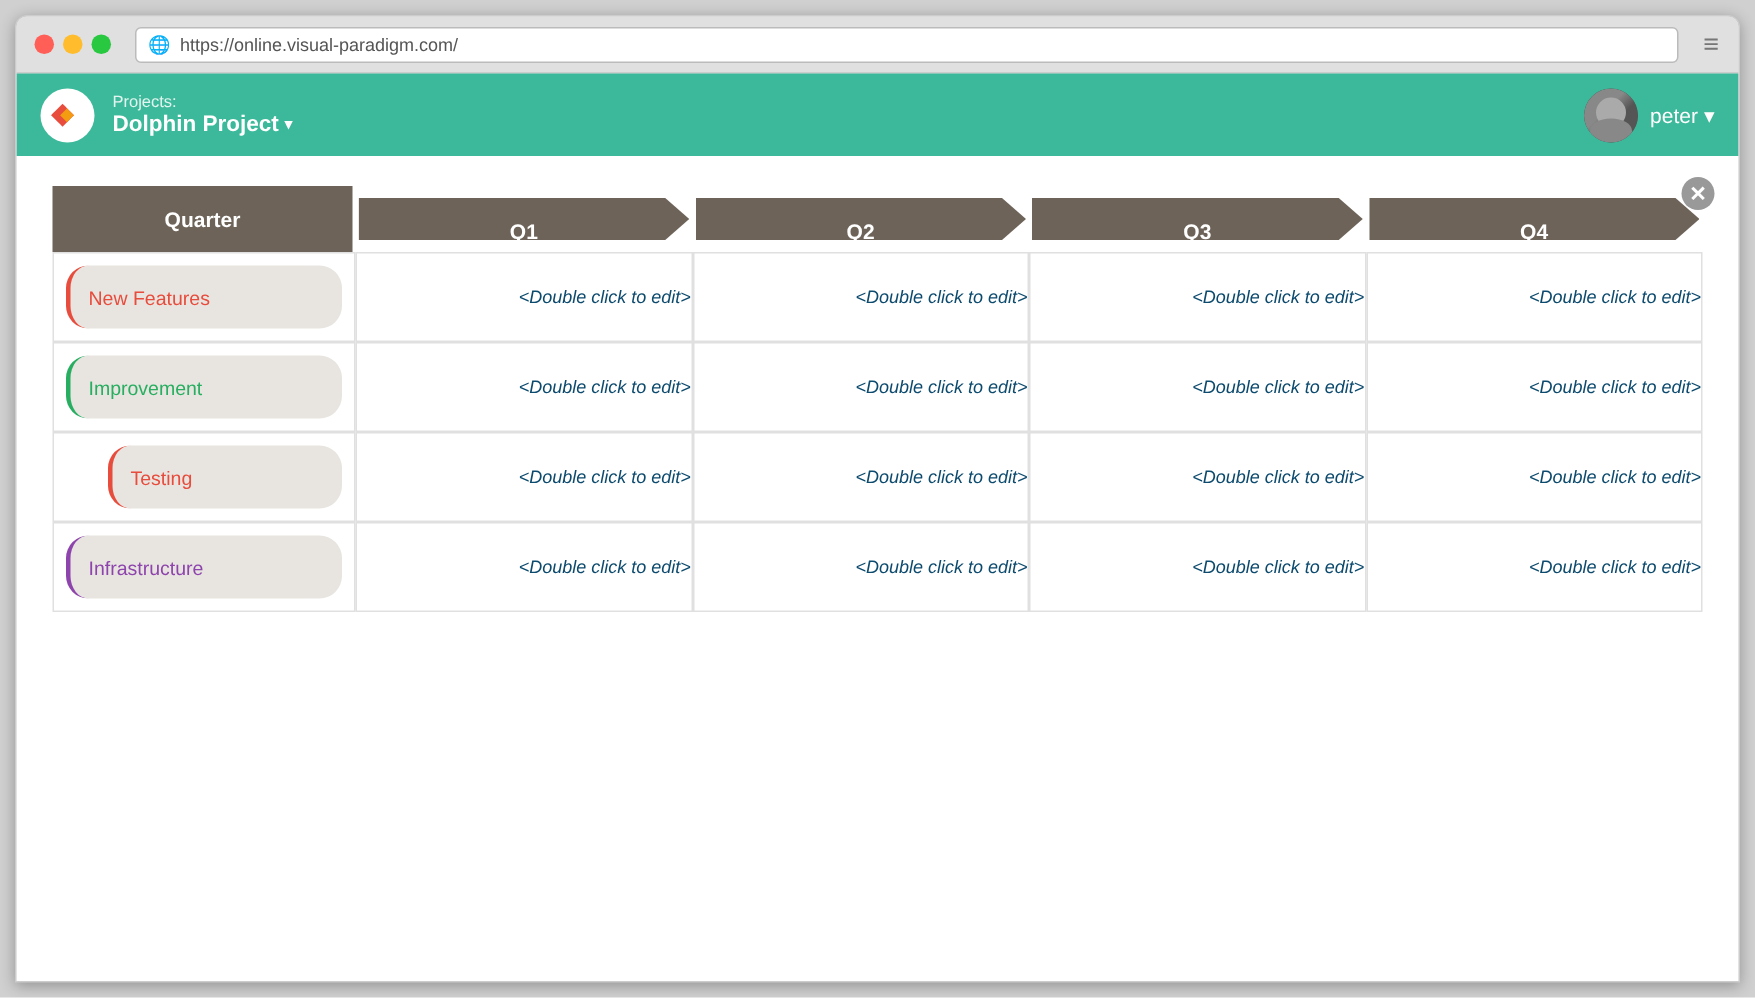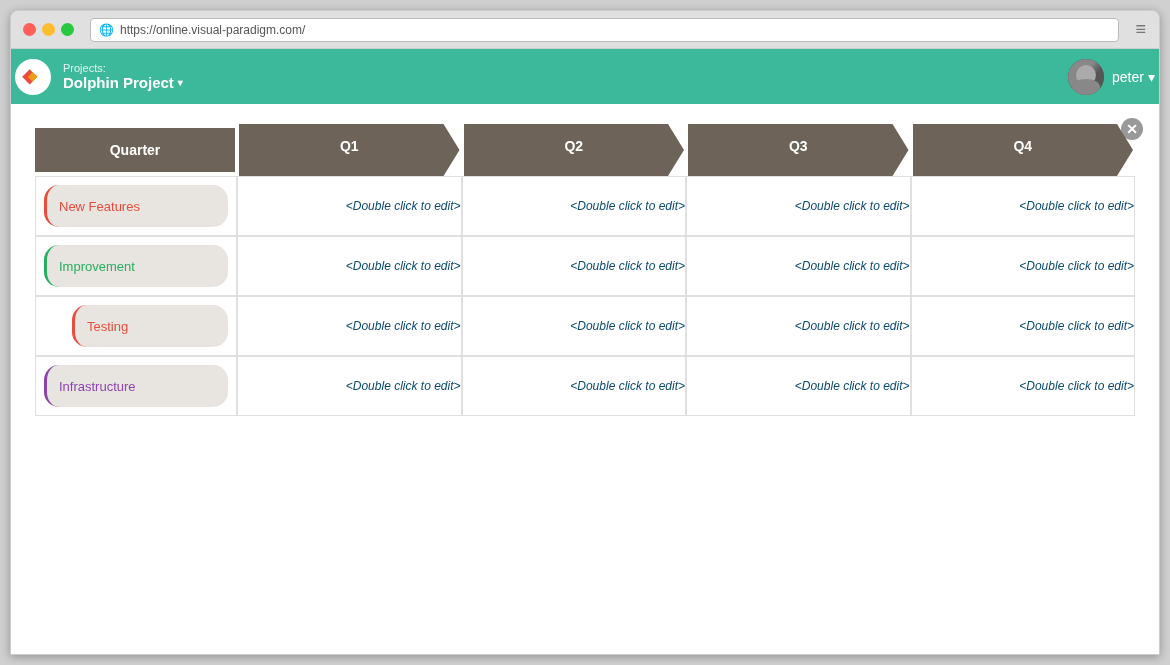--- a/index.html
+++ b/index.html
@@ -76,21 +76,21 @@
       letter-spacing: 1px;
       cursor: pointer;
     }
 
     
     .app-header {
       background: #3cb99a;
       height: 55px;
       display: flex;
       align-items: center;
-      padding: 0 4px;
+      padding: 0 16px;
     }
 
     .app-logo {
       width: 36px;
       height: 36px;
       background: white;
       border-radius: 50%;
       display: flex;
       align-items: center;
       justify-content: center;
@@ -279,21 +279,21 @@
     
     .header-row th {
       border: none;
       padding: 0 2px;
     }
 
     .arrow-shape {
       background: #6d6359;
       color: white;
       text-align: center;
-      height: 52px;
+      height: 28px;
       line-height: 44px;
       font-size: 14px;
       position: relative;
       clip-path: polygon(0 0, calc(100% - 16px) 0, 100% 50%, calc(100% - 16px) 100%, 0 100%);
     }
 
     .first-col-header {
       background: #6d6359;
       color: white;
       text-align: center;

